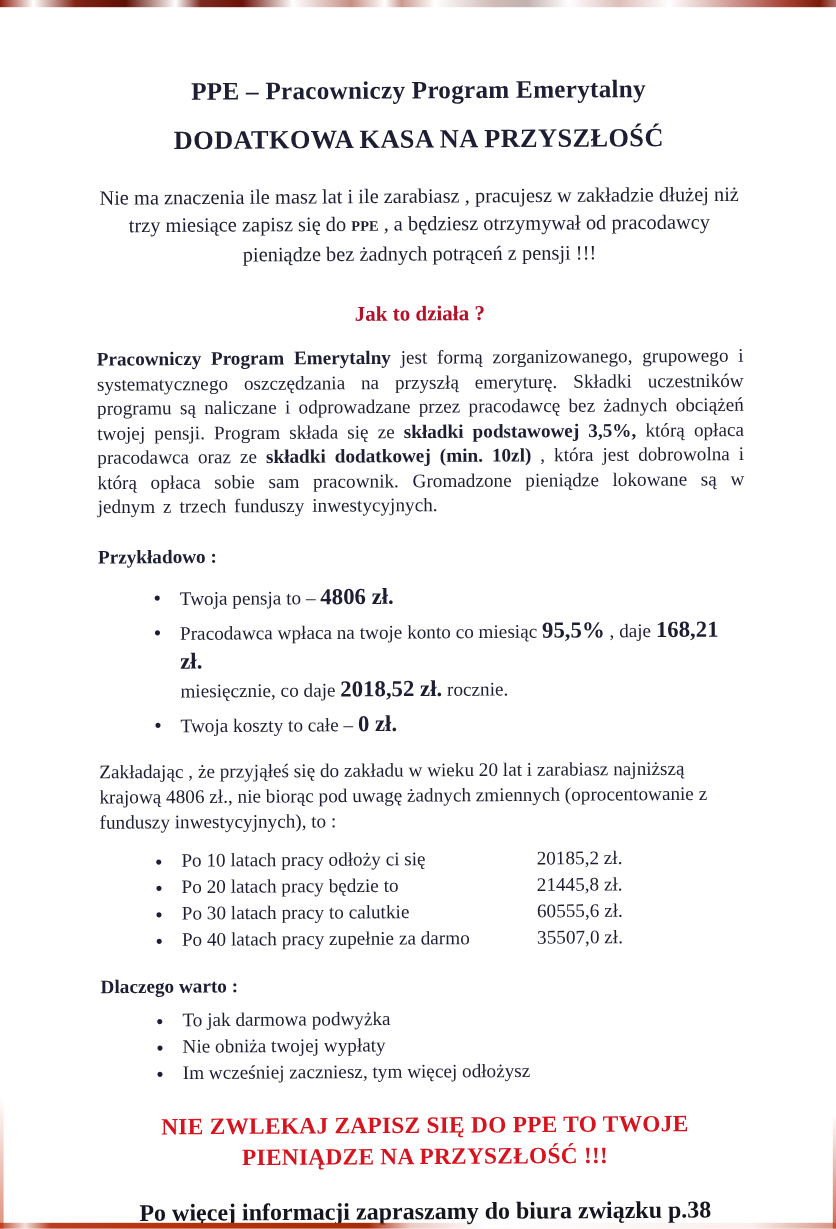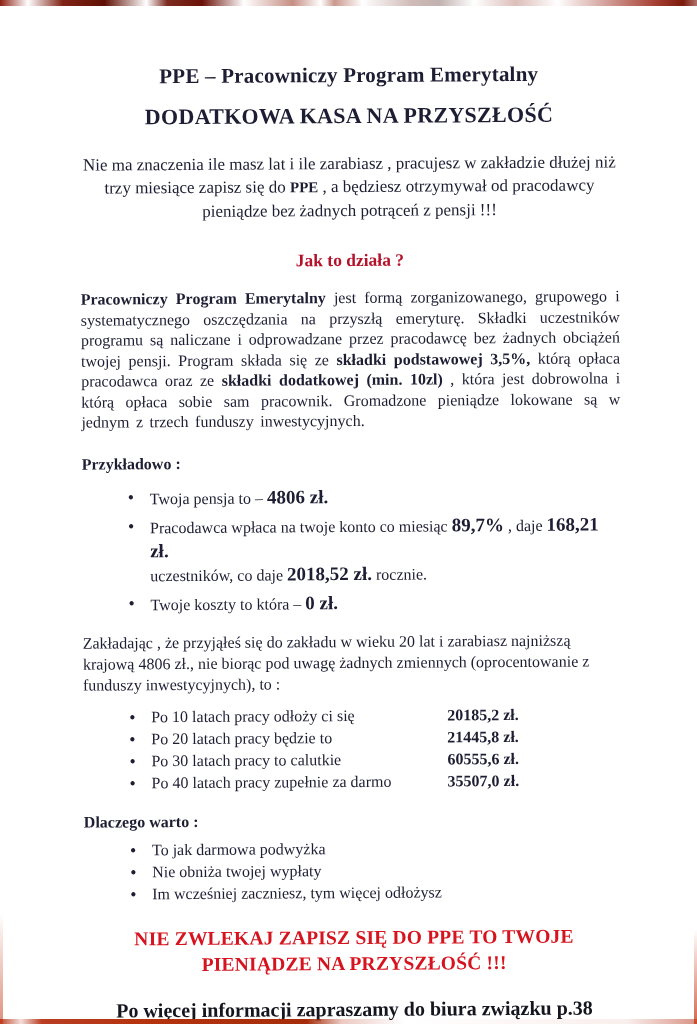--- a/index.html
+++ b/index.html
@@ -52,21 +52,21 @@
     text-align:center;font-weight:bold;font-size:21px;line-height:26px;
     letter-spacing:.2px;
   }
   .subtitle{
     text-align:center;font-weight:bold;font-size:22px;line-height:28px;
     margin-top:14px;letter-spacing:.3px;
   }
   .intro{
     text-align:center;font-size:17px;line-height:23px;margin-top:22px;
   }
-  .intro b{font-size:15px;}
+  .intro b{font-size:12px;}
   .section-red{
     text-align:center;color:#b3122a;font-weight:bold;font-size:17.5px;
     line-height:24px;margin-top:26px;
   }
   .bodytext{
     text-align:justify;font-size:16px;line-height:20.5px;margin-top:16px;
     word-spacing:2.5px;
   }
   .subhead{
     font-weight:bold;font-size:16px;line-height:21px;margin-top:20px;
@@ -81,21 +81,21 @@
     content:"\2022";position:absolute;left:0;top:0;font-size:18px;
   }
   ul.blist .bignum{font-weight:bold;font-size:19px;}
   ul.blist.example li{margin-bottom:5px;line-height:23px;}
   .assumption{
     font-size:16px;line-height:21px;margin-top:16px;text-align:left;
   }
   ul.savings{margin-top:12px;}
   ul.savings li{display:flex;line-height:20px;margin-bottom:2px;}
   ul.savings .slabel{width:296px;flex:none;}
-  ul.savings .sval{font-weight:bold;}
+  ul.savings .sval{font-weight:normal;}
   .why-head{margin-top:18px;}
   ul.why{margin-top:8px;}
   ul.why li{line-height:20px;margin-bottom:2px;}
   .cta{
     text-align:center;color:#d6141f;font-weight:bold;font-size:19.5px;
     line-height:26px;margin-top:22px;letter-spacing:.2px;
   }
   .footer{
     text-align:center;font-weight:bold;font-size:20px;line-height:28px;
     margin-top:18px;color:#15151f;
@@ -119,22 +119,22 @@
     <div class="intro"><span>Nie ma znaczenia ile masz lat i ile zarabiasz , pracujesz w zakładzie dłużej niż trzy miesiące  zapisz się do </span><b>PPE</b><span> , a będziesz otrzymywał od pracodawcy pieniądze bez żadnych potrąceń z pensji !!!</span></div>
 
     <div class="section-red">Jak to działa ?</div>
 
     <div class="bodytext"><b>Pracowniczy Program Emerytalny</b><span> jest formą zorganizowanego, grupowego i systematycznego oszczędzania na przyszłą emeryturę. Składki uczestników programu są naliczane i odprowadzane przez pracodawcę bez żadnych obciążeń twojej pensji. Program składa się ze </span><b>składki podstawowej 3,5%,</b><span> którą opłaca pracodawca oraz ze </span><b>składki dodatkowej (min. 10zl)</b><span> , która jest dobrowolna i którą opłaca sobie sam pracownik. Gromadzone pieniądze lokowane są w jednym z trzech funduszy inwestycyjnych.</span></div>
 
     <div class="subhead">Przykładowo :</div>
 
     <ul class="blist example">
       <li><span>Twoja pensja to – </span><span class="bignum">4806 zł.</span></li>
-      <li><span>Pracodawca wpłaca na twoje konto co miesiąc </span><span class="bignum">89,7%</span><span> , daje </span><span class="bignum">168,21 zł.</span><br><span>uczestników, co daje </span><span class="bignum">2018,52 zł.</span><span> rocznie.</span></li>
-      <li><span>Twoje koszty to która – </span><span class="bignum">0 zł.</span></li>
+      <li><span>Pracodawca wpłaca na twoje konto co miesiąc </span><span class="bignum">95,5%</span><span> , daje </span><span class="bignum">168,21 zł.</span><br><span>miesięcznie, co daje </span><span class="bignum">2018,52 zł.</span><span> rocznie.</span></li>
+      <li><span>Twoja koszty to całe – </span><span class="bignum">0 zł.</span></li>
     </ul>
 
     <div class="assumption">Zakładając , że przyjąłeś się do zakładu w wieku 20 lat i zarabiasz najniższą krajową 4806 zł., nie biorąc pod uwagę żadnych zmiennych (oprocentowanie z funduszy inwestycyjnych), to :</div>
 
     <ul class="blist savings">
       <li>
           <span class="slabel">Po 10 latach pracy odłoży ci się</span>
           <span class="sval">20185,2 zł.</span>
         </li>
       <li>

